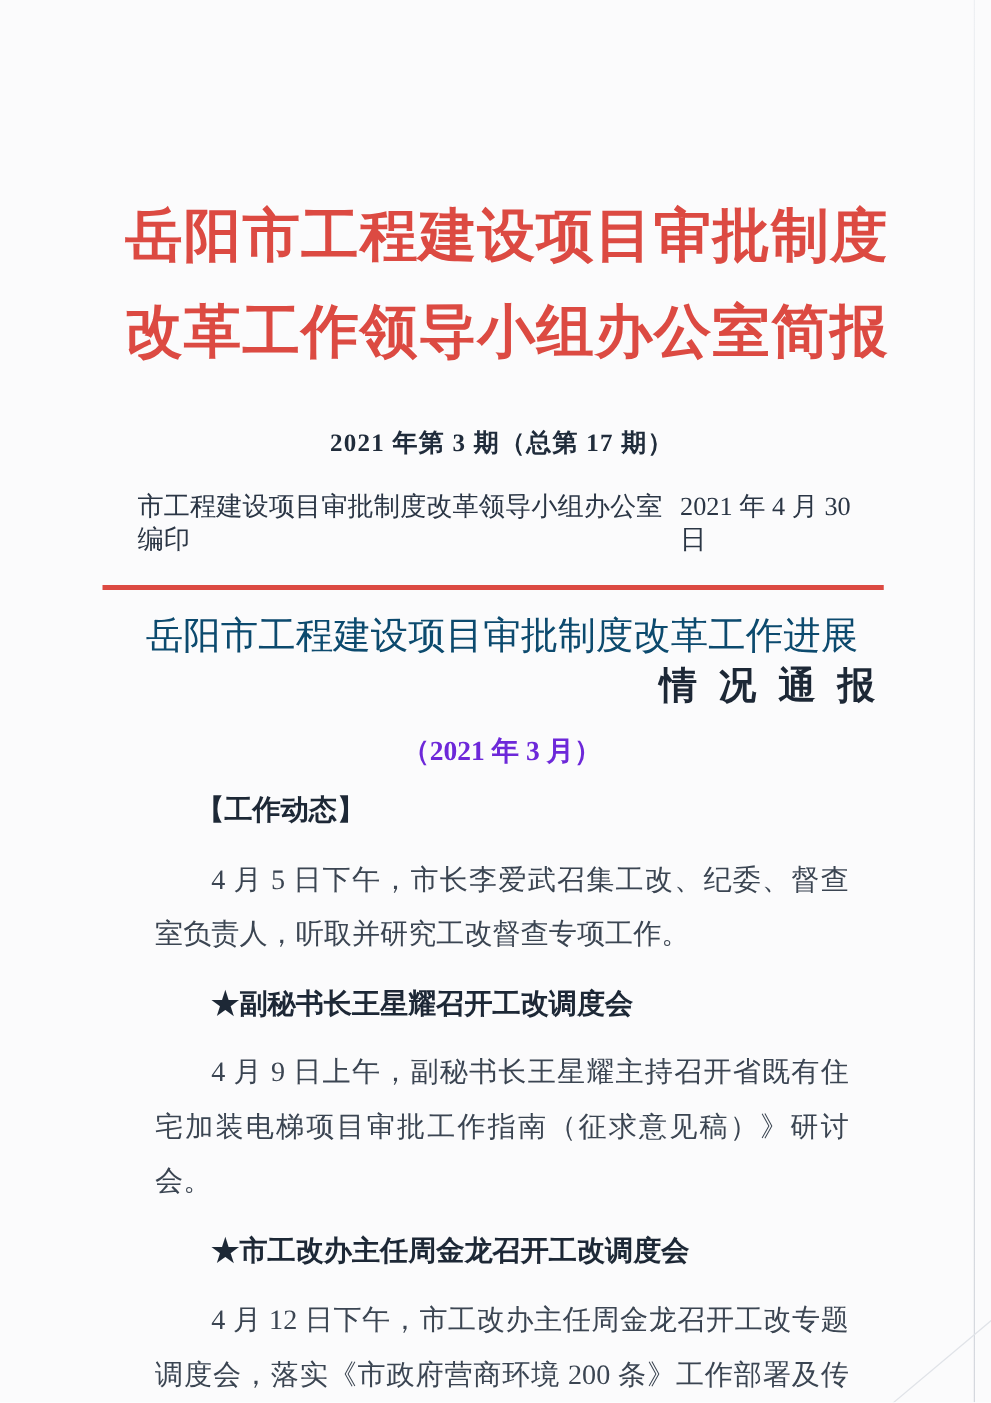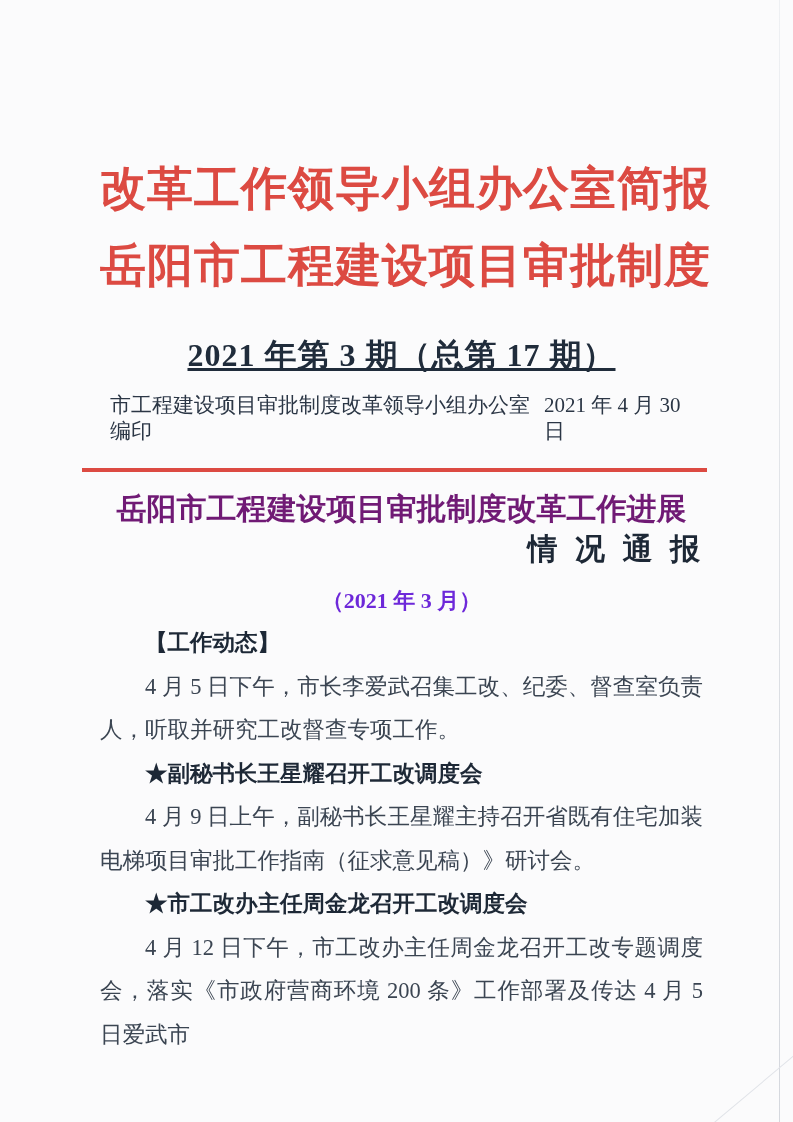--- a/index.html
+++ b/index.html
@@ -45,49 +45,48 @@
     font-weight: bold;
     font-size: 46px;
     line-height: 77px;
     letter-spacing: 1px;
   }
   .doc-title .line { white-space: nowrap; }
   .issue-line {
     margin-top: 36px;
     text-align: center;
     font-weight: bold;
-    font-size: 32px;
+    font-size: 20px;
     line-height: 30px;
     color: #202c3b;
     letter-spacing: 1px;
-    text-decoration: underline;
   }
   .publisher-row {
     display: flex;
     justify-content: space-between;
     align-items: flex-start;
     margin-top: 22px;
     padding: 0 6px 0 10px;
     font-size: 21px;
     line-height: 26px;
     color: #2b3645;
   }
   .red-rule {
     height: 4px;
     width: 625px;
     margin: 24px 0 0 -18px;
     border: none;
   }
   .report-heading-1 {
     margin-top: 20px;
     text-align: center;
-    font-weight: bold;
+    font-weight: normal;
     font-size: 30px;
     line-height: 34px;
-    color: #701a75;
+    color: #0c4a6e;
     white-space: nowrap;
   }
   .report-heading-2 {
     margin-top: 6px;
     text-align: right;
     font-weight: bold;
     font-size: 30px;
     line-height: 34px;
     color: #1d2836;
     letter-spacing: 3px;
@@ -101,42 +100,42 @@
     line-height: 26px;
     color: #6d28d9;
   }
   .body-text {
     margin-top: 7px;
     font-size: 22.5px;
     line-height: 43.5px;
     text-align: justify;
   }
   .body-text p, .body-text div {
-    margin: 0;
+    margin: 12px;
     text-indent: 2em;
   }
   .section-label,
   .item-headline {
     font-weight: bold;
     color: #1d2836;
   }
   .item-body { color: #3b4552; }
 </style>
 </head>
 <body>
 
 <div class="page">
   <div class="edge-right"></div>
   <div class="corner-line"></div>
 
   <div class="content">
 
     <div class="doc-title" id="doc-title" style="color: rgb(220, 74, 66);">
+      <div class="line">岳阳市工程建设项目审批制度</div>
       <div class="line">改革工作领导小组办公室简报</div>
-      <div class="line">岳阳市工程建设项目审批制度</div>
     </div>
 
     <div class="issue-line">2021 年第 3 期（总第 17 期）</div>
 
     <div class="publisher-row">
       <span>市工程建设项目审批制度改革领导小组办公室编印</span>
       <span>2021 年 4 月 30 日</span>
     </div>
 
     <hr class="red-rule" id="red-rule" style="background: rgb(220, 74, 66);">

